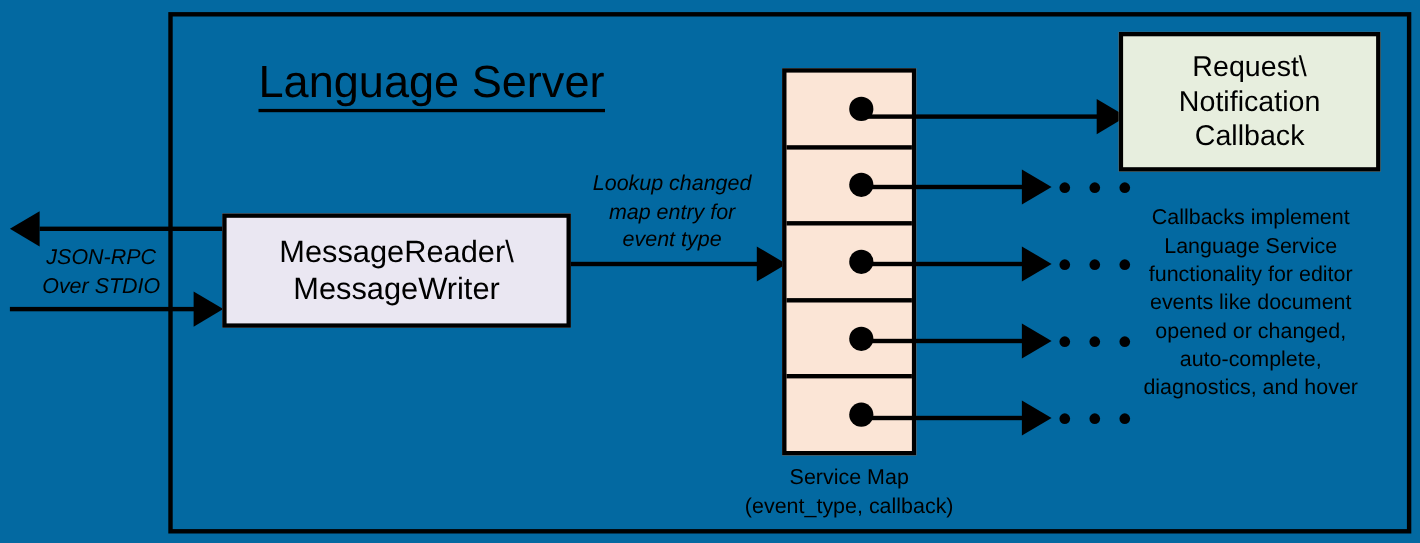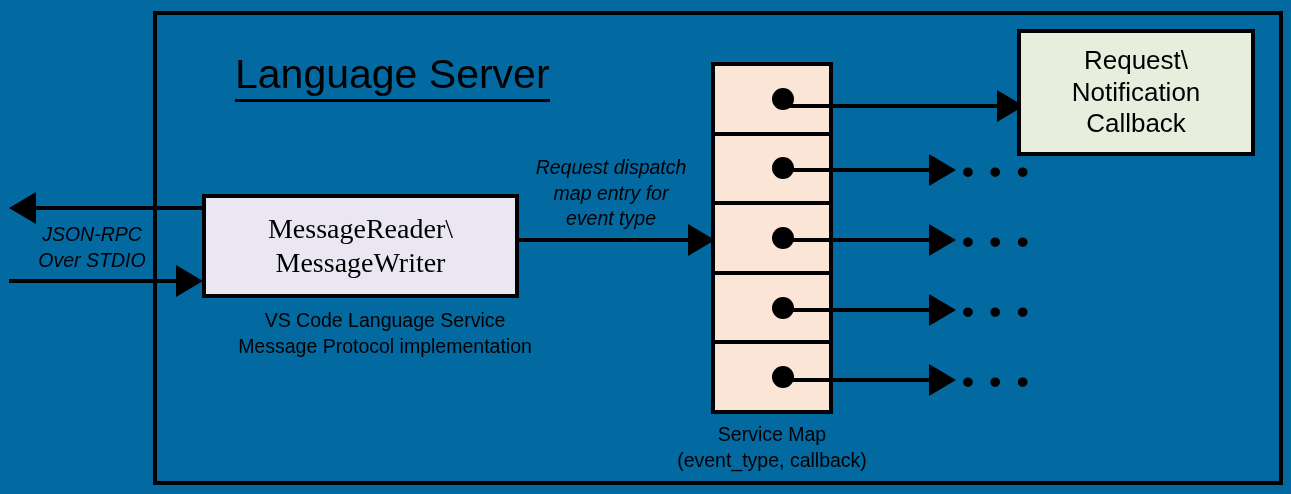--- a/index.html
+++ b/index.html
@@ -74,21 +74,21 @@
     line-height: 1.22;
   }
 
   #reader-box {
     left: 202px;
     top: 194px;
     width: 317px;
     height: 104px;
     background: #eae7f2;
   }
-  #reader-box .node-text { font-size: 28px; font-family: Liberation Serif, serif; }
+  #reader-box .node-text { font-size: 28px; }
 
   #callback-box {
     left: 1017px;
     top: 29px;
     width: 238px;
     height: 127px;
     background: #e7eede;
   }
   #callback-box .node-text { font-size: 26px; }
 
@@ -170,27 +170,25 @@
   <div class="arrow-right" style="left:176px; top:265px;"></div>
 
   <div class="italic-label" style="left:26px; top:222px; width:132px;font-style:italic;">JSON-RPC
 Over STDIO</div>
 
   <div class="node-box" id="reader-box">
     <div class="node-text">MessageReader\
 MessageWriter</div>
   </div>
 
-  <div class="plain-label" style="left:190px; top:308px; width:390px;">VS Code Language Service
-Message Protocol implementation</div>
 
   <div class="h-line" style="left:519px; top:238px; width:172px;"></div>
   <div class="arrow-right" style="left:688px; top:224px;"></div>
 
-  <div class="italic-label" style="left:516px; top:155px; width:190px;">Request dispatch
+  <div class="italic-label" style="left:516px; top:155px; width:190px;">Lookup changed
 map entry for
 event type</div>
 
   <div id="dispatch-map">
     <div class="map-cell">
       <span class="map-dot"></span>
     </div>
     <div class="map-cell">
       <span class="map-dot"></span>
     </div>
@@ -227,14 +225,21 @@
   <div class="h-line" style="left:781px; top:378px; width:162px;"></div>
   <div class="arrow-right" style="left:929px; top:364px;"></div>
   <div class="ellipsis" style="left:962px; top:364px;">• • •</div>
 
   <div class="node-box" id="callback-box">
     <div class="node-text">Request\
 Notification
 Callback</div>
   </div>
 
+  <div class="plain-label" style="left:1012px; top:186px; width:250px;">Callbacks implement
+Language Service
+functionality for editor
+events like document
+opened or changed,
+auto-complete,
+diagnostics, and hover</div>
 
 </div>
 
 </body></html>

